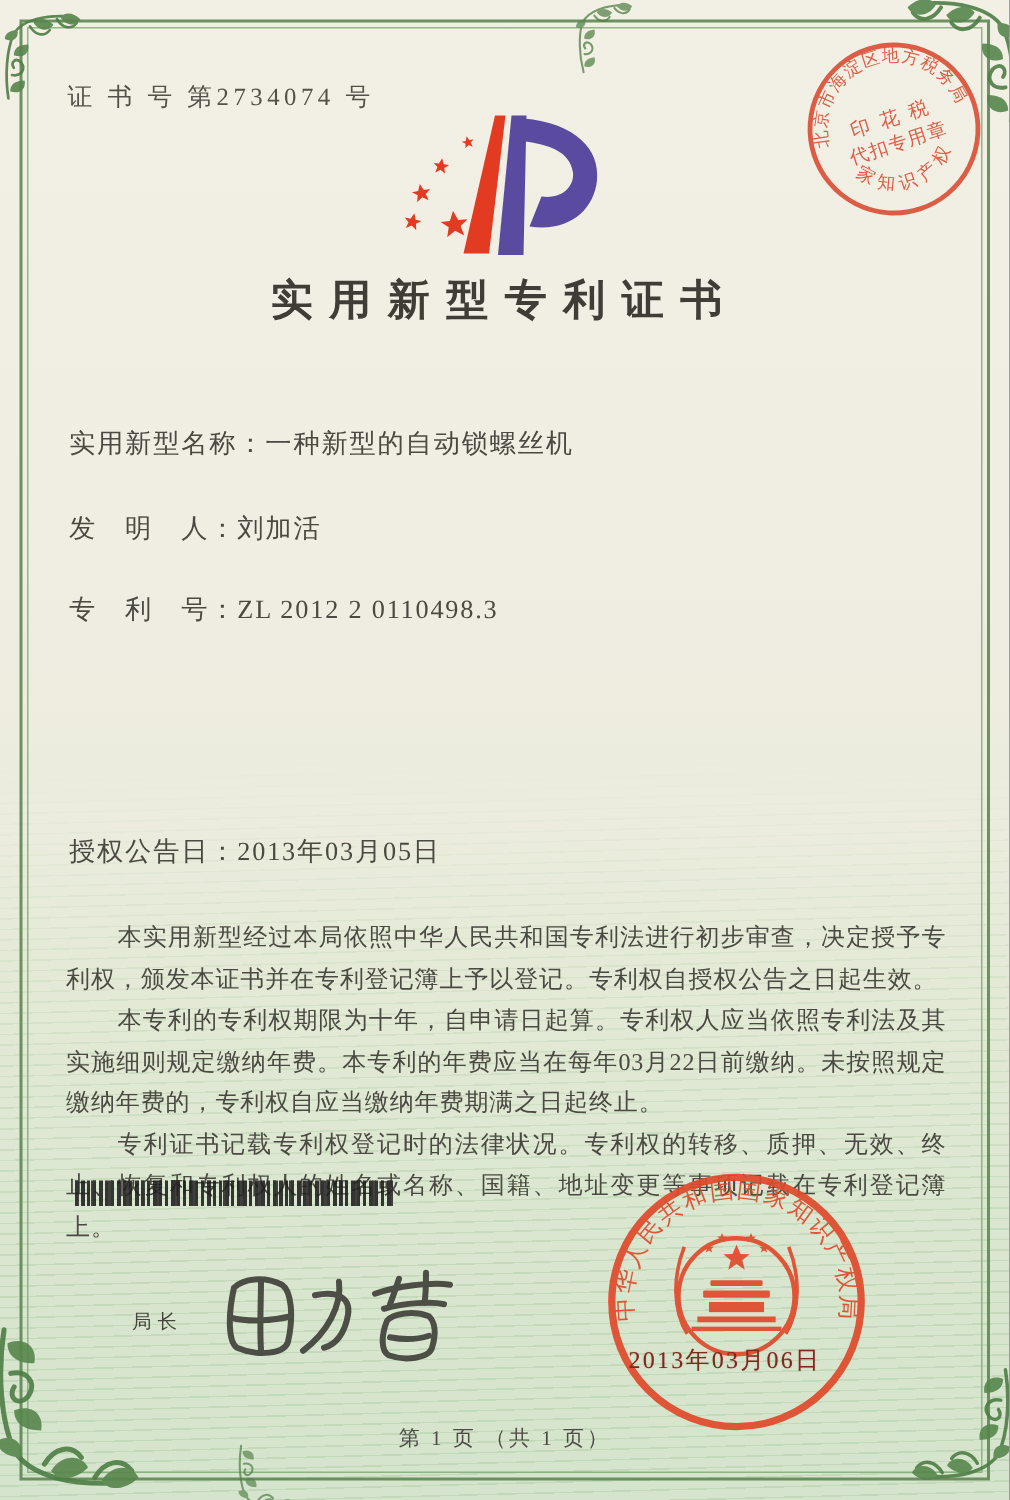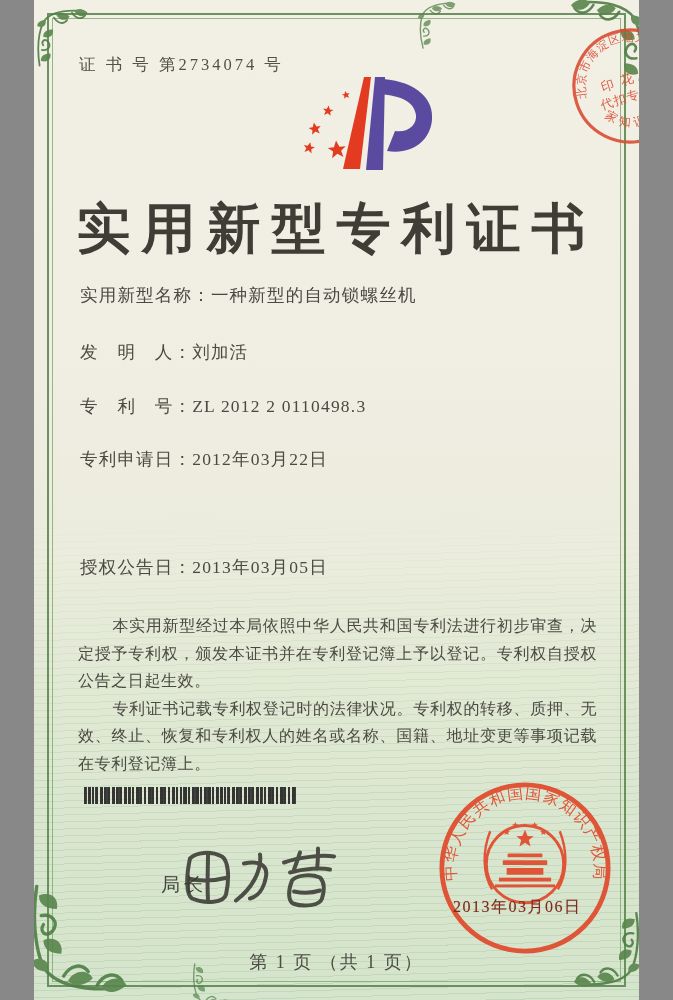--- a/index.html
+++ b/index.html
@@ -1,18 +1,18 @@
 <!DOCTYPE html>
 <html><head>
 <meta charset="utf-8">
 <style>
   html,body{margin:0;padding:0;background:#888;}
   .page{
     position:relative;
-    width:605px;height:1000px;
+    width:673px;height:1000px;
     margin:0 auto;
     overflow:hidden;
     font-family:"Liberation Serif","DejaVu Serif",serif;
     color:#4a4a42;
     background:linear-gradient(180deg,#f2efe4 0%,#f0ede2 38%,#ebecdd 55%,#e2e9d5 68%,#dae6cf 82%,#d5e4cc 100%);
   }
   
   .waves{
     position:absolute;inset:0;pointer-events:none;
     background:repeating-linear-gradient(178.5deg,
@@ -30,22 +30,22 @@
   .fl-tr{right:-6px;top:-2px;width:86px;height:86px;transform:scale(-1,-1);}
   .fl-br{right:-2px;bottom:12px;width:78px;height:78px;transform:scaleX(-1);}
   .fl-tc{left:384px;top:2px;width:46px;height:46px;transform:scaleY(-1) rotate(6deg);opacity:.75;}
   .fl-bc{left:158px;bottom:-8px;width:46px;height:46px;opacity:.7;}
 
   .cert-no{position:absolute;left:45px;top:54px;font-size:16.5px;letter-spacing:3px;color:#53524a;}
 
   .logo{position:absolute;left:248px;top:74px;width:176px;height:110px;}
 
   .title{
-    position:absolute;left:0;right:0;top:181px;margin:12px;
-    text-align:center;font-size:54px;font-weight:600;
+    position:absolute;left:0;right:0;top:181px;margin:0;
+    text-align:center;font-size:28px;font-weight:600;
     letter-spacing:11px;color:#3f3d36;font-family:Liberation Serif, serif;
   }
 
   .field{position:absolute;left:46px;font-size:17.5px;letter-spacing:1.2px;color:#4b4a42;white-space:nowrap;}
   .f0{top:283px}.f1{top:340px}.f2{top:394px}.f3{top:447px}.f4{top:499px}.f5{top:555px}
 
   .redact{display:inline-block;vertical-align:middle;margin-left:8px;filter:blur(2.5px);opacity:.95;}
   .redact i{display:inline-block;height:26px;border-radius:2px;}
   .redact .r1{width:42px;background:#f6f3ec;}
   .redact .r2{width:62px;background:#f1d8d4;}
@@ -60,30 +60,30 @@
 
   .barcode{
     position:absolute;left:50px;top:787px;width:212px;height:17px;
     background:
       repeating-linear-gradient(90deg,#1d1d1d 0 2px,transparent 2px 4px),
       repeating-linear-gradient(90deg,#1d1d1d 0 1px,transparent 1px 6px),
       repeating-linear-gradient(90deg,#2b2b2b 0 3px,transparent 3px 11px);
     opacity:.88;
   }
 
-  .sig-title{position:absolute;left:88px;top:872px;font-size:19px;letter-spacing:4px;color:#45453e;margin-left:39px;}
+  .sig-title{position:absolute;left:88px;top:872px;font-size:13px;letter-spacing:4px;color:#45453e;}
   .signature-svg{position:absolute;left:138px;top:834px;width:200px;height:95px;}
 
   .tax-seal{position:absolute;left:536px;top:26px;width:120px;height:120px;transform:rotate(-18deg);opacity:.88;}
   .main-seal{position:absolute;left:404px;top:781px;width:174px;height:174px;opacity:.92;}
   .issue-date{position:absolute;left:419px;top:897px;font-size:16px;letter-spacing:1.5px;
     color:#7c2a1d;z-index:3;text-shadow:0 0 1px rgba(160,60,40,.35);text-align:center;}
 
   .footer{position:absolute;left:0;right:0;top:950px;text-align:center;
-    font-size:18px;letter-spacing:2px;color:#4c4c44;}
+    font-size:14px;letter-spacing:2px;color:#4c4c44;}
 </style>
 </head>
 <body>
 
 <div class="page">
   <div class="waves"></div>
   <div class="frame-outer"></div>
   <div class="frame-inner"></div>
 
   <svg width="0" height="0" style="position:absolute">
@@ -170,29 +170,27 @@
 
   <div class="field f0">
     <span>实用新型名称：</span><span>一种新型的自动锁螺丝机</span>
   </div>
   <div class="field f1">
     <span>发　明　人：</span><span>刘加活</span>
   </div>
   <div class="field f2">
     <span>专　利　号：</span><span>ZL 2012 2 0110498.3</span>
   </div>
-  <div class="field f3">
-    <span>专利申请日：</span><span>2012年03月22日</span>
-  </div>
   <div class="field f5">
     <span>授权公告日：</span><span>2013年03月05日</span>
   </div>
 
   <div class="body-text">
     <p>本实用新型经过本局依照中华人民共和国专利法进行初步审查，决定授予专利权，颁发本证书并在专利登记簿上予以登记。专利权自授权公告之日起生效。</p>
+    <p>本专利的专利权期限为十年，自申请日起算。专利权人应当依照专利法及其实施细则规定缴纳年费。本专利的年费应当在每年03月22日前缴纳。未按照规定缴纳年费的，专利权自应当缴纳年费期满之日起终止。</p>
     <p>专利证书记载专利权登记时的法律状况。专利权的转移、质押、无效、终止、恢复和专利权人的姓名或名称、国籍、地址变更等事项记载在专利登记簿上。</p>
   </div>
 
   <div class="barcode"></div>
 
   <div class="sig-title">局长</div>
 
   <svg class="signature-svg" viewBox="0 0 200 90">
     <g fill="none" stroke="#35352f" stroke-width="4" stroke-linecap="round" stroke-linejoin="round" opacity=".85">
       <path d="M18,22 C14,40 14,58 20,62 C34,68 52,66 54,58 C58,40 56,24 50,20 C38,14 24,16 18,22"></path>

